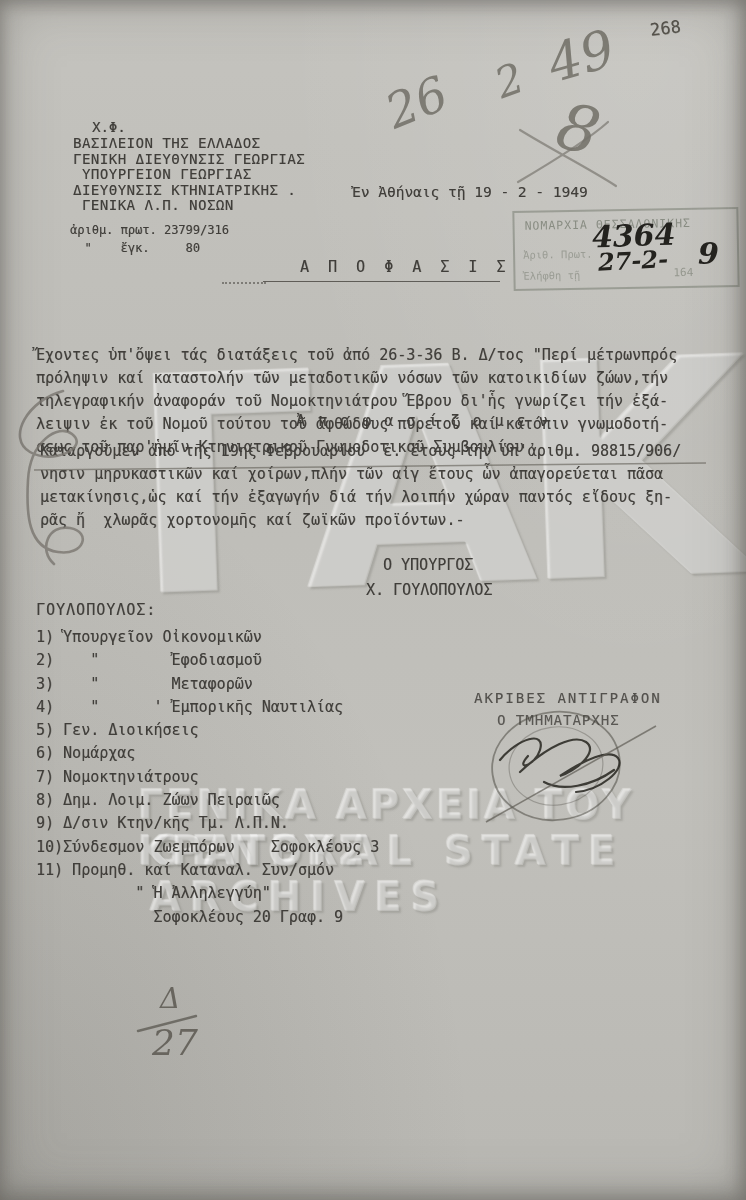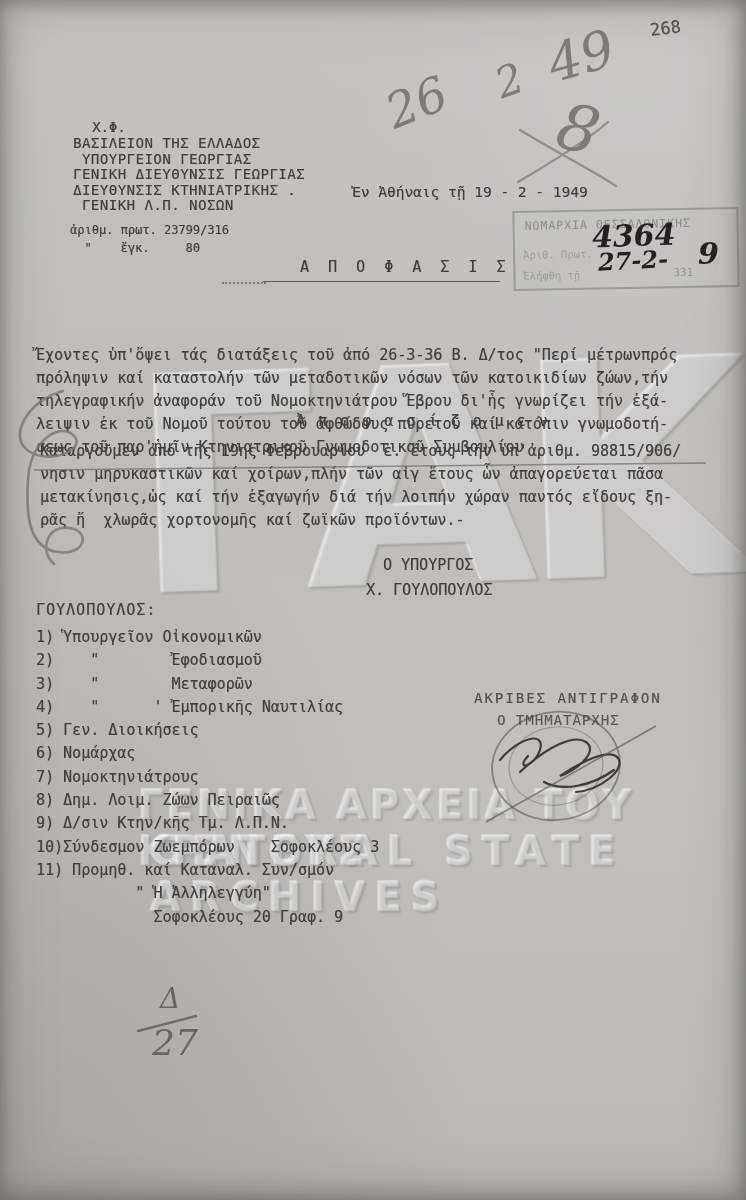--- a/index.html
+++ b/index.html
@@ -47,36 +47,36 @@
   <div class="abs tw z3" style="left:650px;top:18px;font-size:17px;transform:rotate(-7deg);color:#55524b;">268</div>
 
   <div class="abs pencil z6" style="left:386px;top:74px;font-size:48px;transform:rotate(-22deg);">26</div>
   <div class="abs pencil z6" style="left:496px;top:56px;font-size:42px;transform:rotate(-20deg);">2</div>
   <div class="abs pencil z6" style="left:548px;top:26px;font-size:52px;transform:rotate(-16deg);">49</div>
   <div class="abs pencil z6" style="left:558px;top:92px;font-size:64px;transform:rotate(14deg);">8</div>
 
   <div class="abs tw z3" style="left:92px;top:119px;font-size:14px;">Χ.Φ.</div>
   <div class="abs tw z3 lines" style="left:73px;top:136px;font-size:14px;line-height:15.5px;letter-spacing:0.5px;">
       <div>ΒΑΣΙΛΕΙΟΝ ΤΗΣ ΕΛΛΑΔΟΣ</div>
+      <div>ΓΕΝΙΚΗ ΔΙΕΥΘΥΝΣΙΣ ΓΕΩΡΓΙΑΣ</div>
       <div> ΥΠΟΥΡΓΕΙΟΝ ΓΕΩΡΓΙΑΣ</div>
-      <div>ΓΕΝΙΚΗ ΔΙΕΥΘΥΝΣΙΣ ΓΕΩΡΓΙΑΣ</div>
       <div>ΔΙΕΥΘΥΝΣΙΣ ΚΤΗΝΙΑΤΡΙΚΗΣ .</div>
-      <div> ΓΕΝΙΚΗ Λ.Π. ΝΟΣΩΝ</div>
+      <div> ΓΕΝΙΚΑ Λ.Π. ΝΟΣΩΝ</div>
     </div>
   <div class="abs tw z3 lines" style="left:70px;top:221px;font-size:12px;line-height:18px;">
       <div>ἀριθμ. πρωτ. 23799/316</div>
       <div>  "    ἔγκ.     80</div>
     </div>
   <div class="abs tw z3" style="left:352px;top:184px;font-size:14.5px;">Ἐν Ἀθήναις τῇ 19 - 2 - 1949</div>
 
   <div class="abs stampbox z2" style="left:513px;top:209px;width:222px;height:76px;">
     <div class="faded" style="left:10px;top:6px;font-size:11.5px;letter-spacing:1px;">ΝΟΜΑΡΧΙΑ ΘΕΣΣΑΛΟΝΙΚΗΣ</div>
     <div class="faded" style="left:8px;top:36px;font-size:10.5px;opacity:0.7;">Ἀριθ. Πρωτ.</div>
     <div class="faded" style="left:8px;top:57px;font-size:10.5px;opacity:0.7;">Ἐλήφθη τῇ</div>
-    <div class="faded" style="left:158px;top:56px;font-size:11px;opacity:0.8;">331</div>
+    <div class="faded" style="left:158px;top:56px;font-size:11px;opacity:0.8;">164</div>
   </div>
   <div class="abs hand z6" style="left:592px;top:218px;font-size:30px;font-weight:bold;transform:rotate(-2deg);">4364</div>
   <div class="abs hand z6" style="left:598px;top:246px;font-size:24px;font-weight:bold;transform:rotate(-3deg);">27-2-</div>
   <div class="abs hand z6" style="left:698px;top:236px;font-size:30px;font-weight:bold;">9</div>
 
   <div class="abs tw z3" style="left:300px;top:258px;font-size:15px;letter-spacing:5px;">Α Π Ο Φ Α Σ Ι Σ</div>
   <div class="abs z3" style="left:263px;top:281px;width:237px;border-top:1.5px solid rgba(70,68,62,0.8);"></div>
   <div class="abs z3" style="left:222px;top:282px;width:44px;border-top:2px dotted rgba(70,68,62,0.55);"></div>
 
   <div class="abs tw z3 lines" style="left:36px;top:296px;font-size:15px;line-height:23px;margin-top:48px;">

